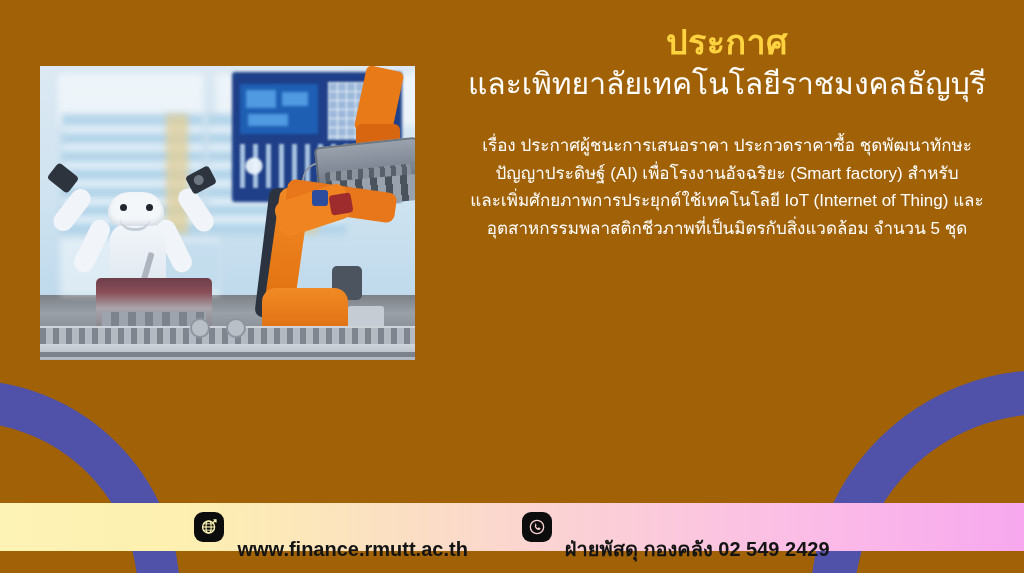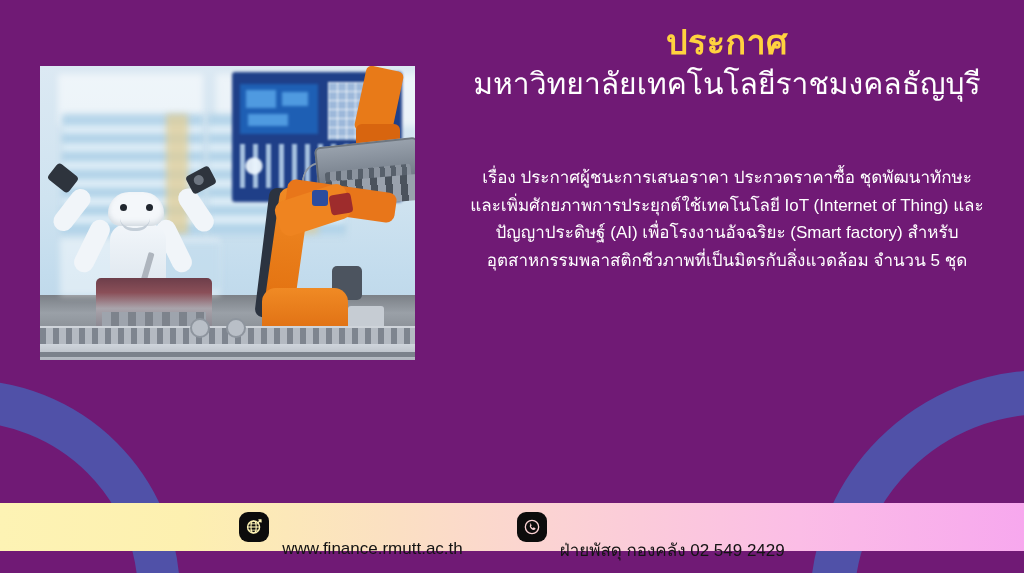--- a/index.html
+++ b/index.html
@@ -5,21 +5,21 @@
   html, body {
     margin: 0;
     padding: 0;
     background: #0b0b0b;
   }
   #poster {
     position: relative;
     width: 1024px;
     height: 573px;
     overflow: hidden;
-    background: #701a75;
+    background: #a16207;
     font-family: "Liberation Sans", "DejaVu Sans", sans-serif;
   }
 
   
   .arc {
     position: absolute;
     border-radius: 50%;
     border-style: solid;
     border-color: #5051a8;
     box-sizing: border-box;
@@ -292,21 +292,21 @@
     font-size: 30px;
     font-weight: 500;
     line-height: 1.3;
     margin-top: 2px;
   }
 
   
   .body-block {
     position: absolute;
     left: 430px;
-    top: 164px;
+    top: 132px;
     width: 594px;
     text-align: center;
     color: #ffffff;
     font-size: 17px;
     line-height: 1.62;
   }
   .body-line { display: block; white-space: nowrap; }
 
   .method-line {
     position: absolute;
@@ -361,22 +361,22 @@
     background: #0c0c0c;
     border-radius: 9px;
     display: flex;
     align-items: center;
     justify-content: center;
     flex: none;
   }
   .footer-icon svg { display: block; }
   .footer-text {
     color: #141414;
-    font-size: 17px;
-    font-weight: 400;
+    font-size: 20px;
+    font-weight: 700;
     white-space: nowrap;
     margin-top: 44px;
   }
 </style>
 </head>
 <body>
 
 <div id="poster">
 
   <div class="arc arc-left"></div>
@@ -438,27 +438,27 @@
       <div class="conveyor-chain"></div>
       <div class="conveyor-roller" style="left:150px"></div>
       <div class="conveyor-roller" style="left:186px"></div>
       <div class="conveyor-body"></div>
       <div class="conveyor-rail"></div>
     </div>
   </div>
 
   <div class="heading-block">
     <div class="title-1">ประกาศ</div>
-    <div class="title-2">มหาวิทยาลัยเทคโนโลยีราชมงคลธัญบุรี</div>
+    <div class="title-2">และเพิทยาลัยเทคโนโลยีราชมงคลธัญบุรี</div>
   </div>
 
   <div class="body-block">
     <span class="body-line">เรื่อง  ประกาศผู้ชนะการเสนอราคา ประกวดราคาซื้อ ชุดพัฒนาทักษะ</span>
+    <span class="body-line">ปัญญาประดิษฐ์ (AI)  เพื่อโรงงานอัจฉริยะ (Smart factory) สำหรับ</span>
     <span class="body-line">และเพิ่มศักยภาพการประยุกต์ใช้เทคโนโลยี IoT (Internet of Thing)  และ</span>
-    <span class="body-line">ปัญญาประดิษฐ์ (AI)  เพื่อโรงงานอัจฉริยะ (Smart factory) สำหรับ</span>
     <span class="body-line">อุตสาหกรรมพลาสติกชีวภาพที่เป็นมิตรกับสิ่งแวดล้อม   จำนวน  5  ชุด</span>
   </div>
 
 
 
   <div class="footer-bar">
     <div class="footer-item">
       <span class="footer-icon">
         <svg width="20" height="20" viewBox="0 0 24 24" aria-hidden="true">
           <circle cx="11.5" cy="12" r="7.2" fill="none" stroke="#fdf3b4" stroke-width="1.7"></circle>

